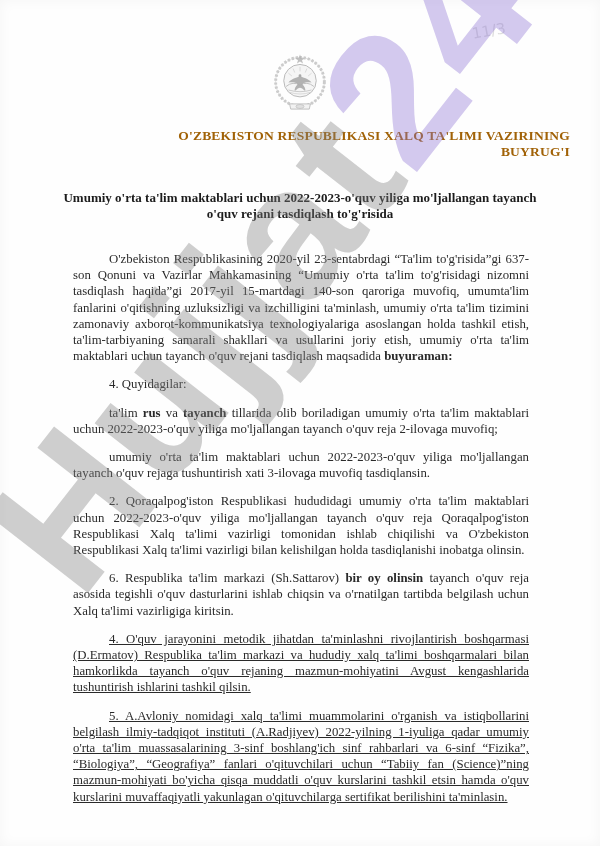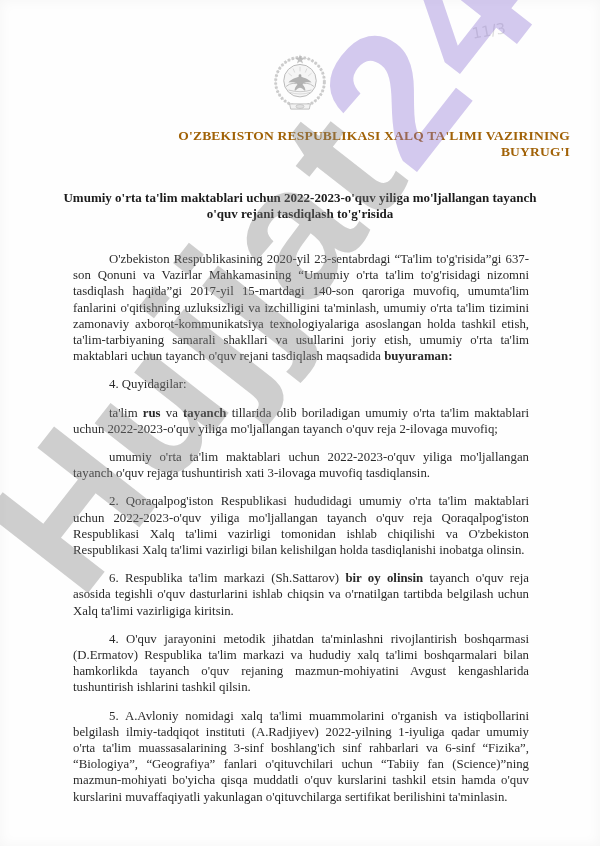--- a/index.html
+++ b/index.html
@@ -45,21 +45,21 @@
 
   
   .body-text {
     margin: 29px 59px 0 61px;
     font-size: 12.8px;
     line-height: 16.2px;
     text-align: justify;
     color: #2a2a2a;
   }
   .body-text p { margin: 12px; text-indent: 36px; }
-  .body-text p.gap { margin-top: 8px; }
+  .body-text p.gap { margin-top: 8px; text-decoration: underline; }
   .b { font-weight: bold; }
 
   
   .watermark {
     position: absolute;
     left: -45px;
     top: 505px;
     transform: rotate(-52deg);
     transform-origin: 0 0;
     font-family: "Liberation Sans", sans-serif;

